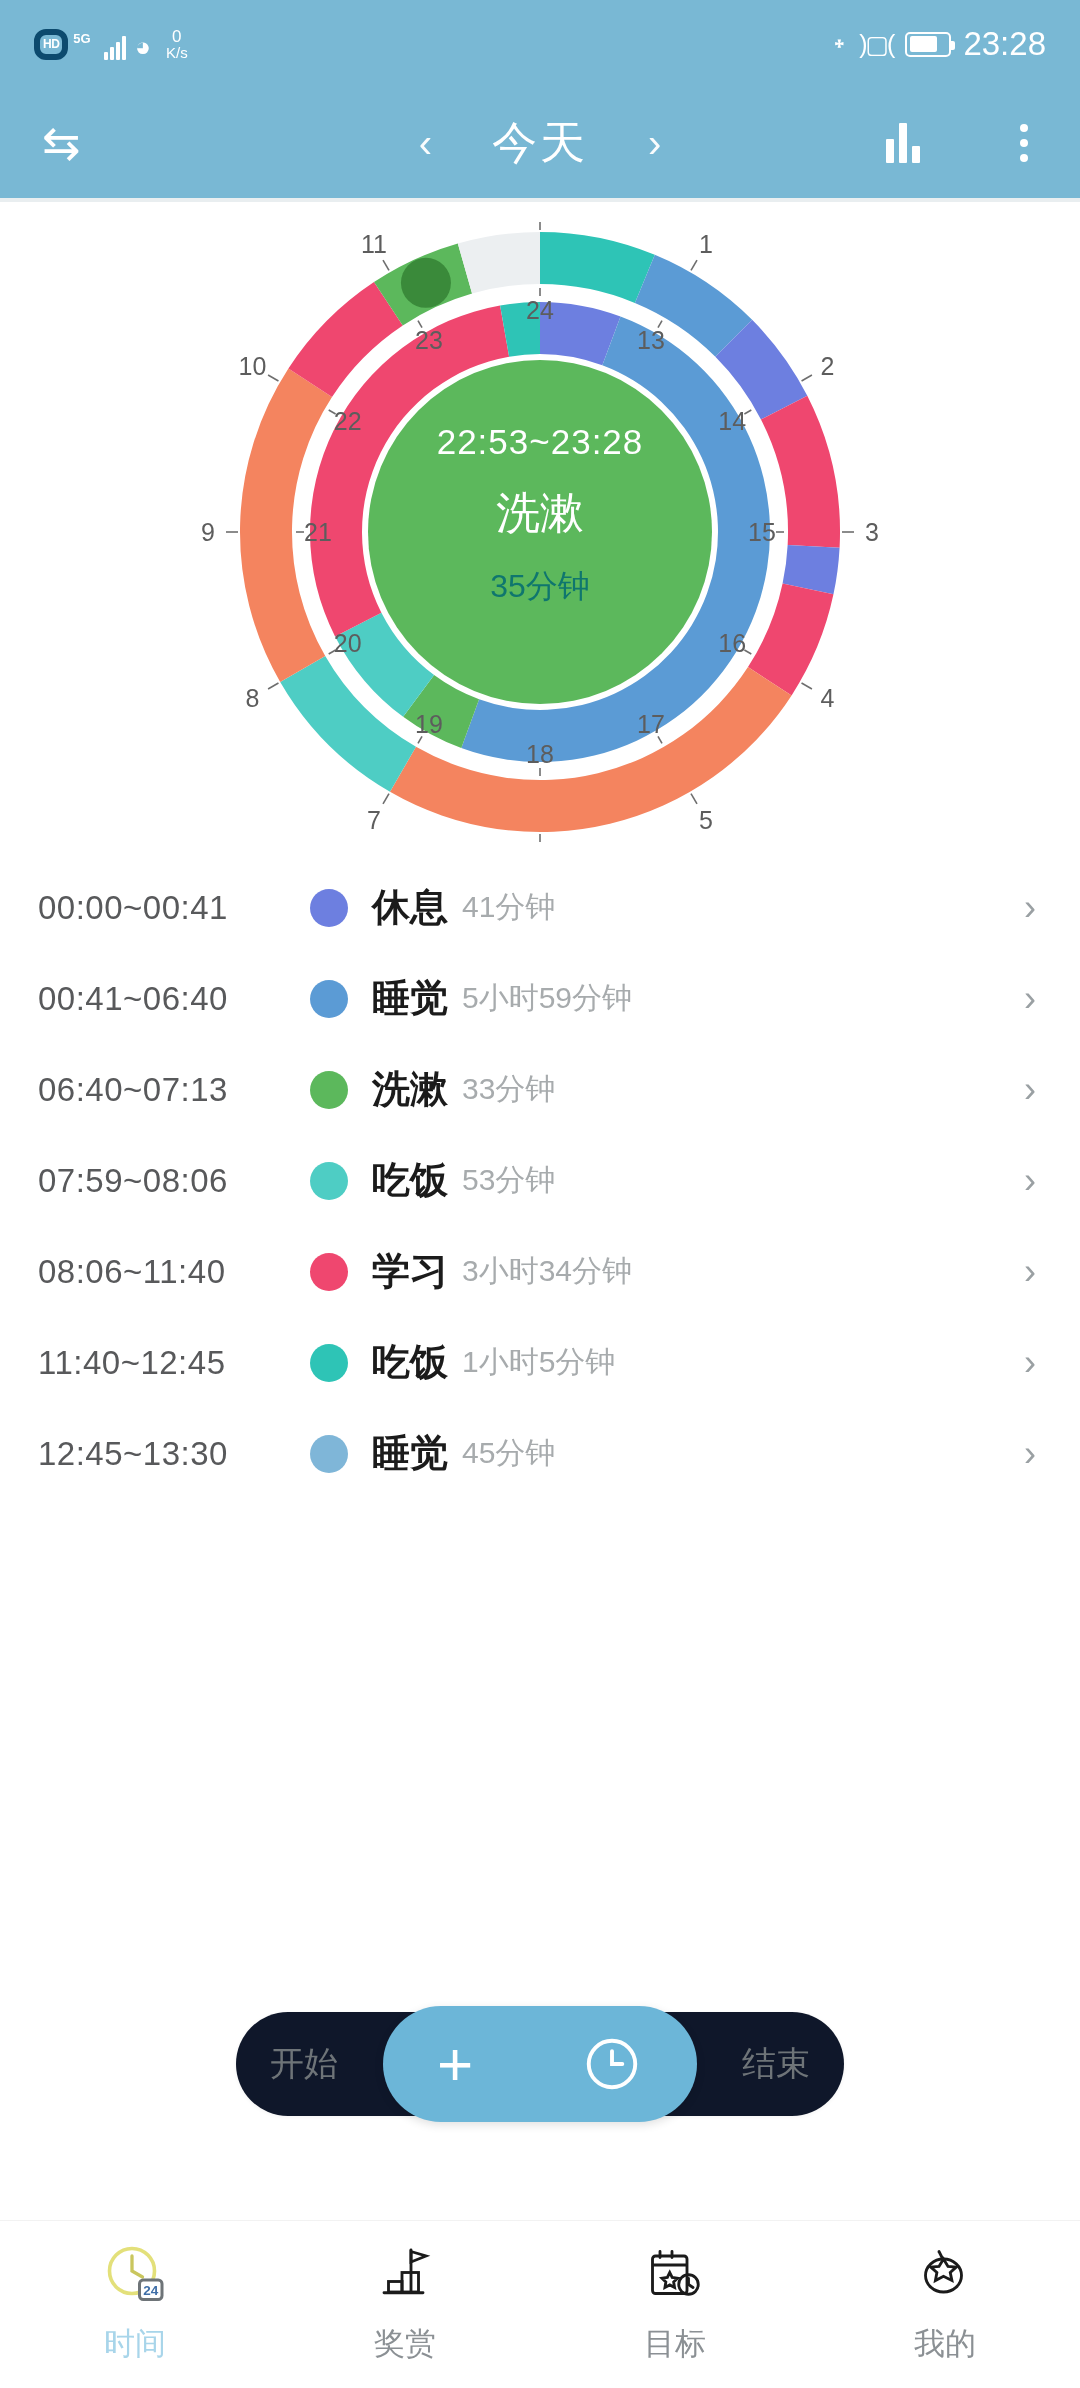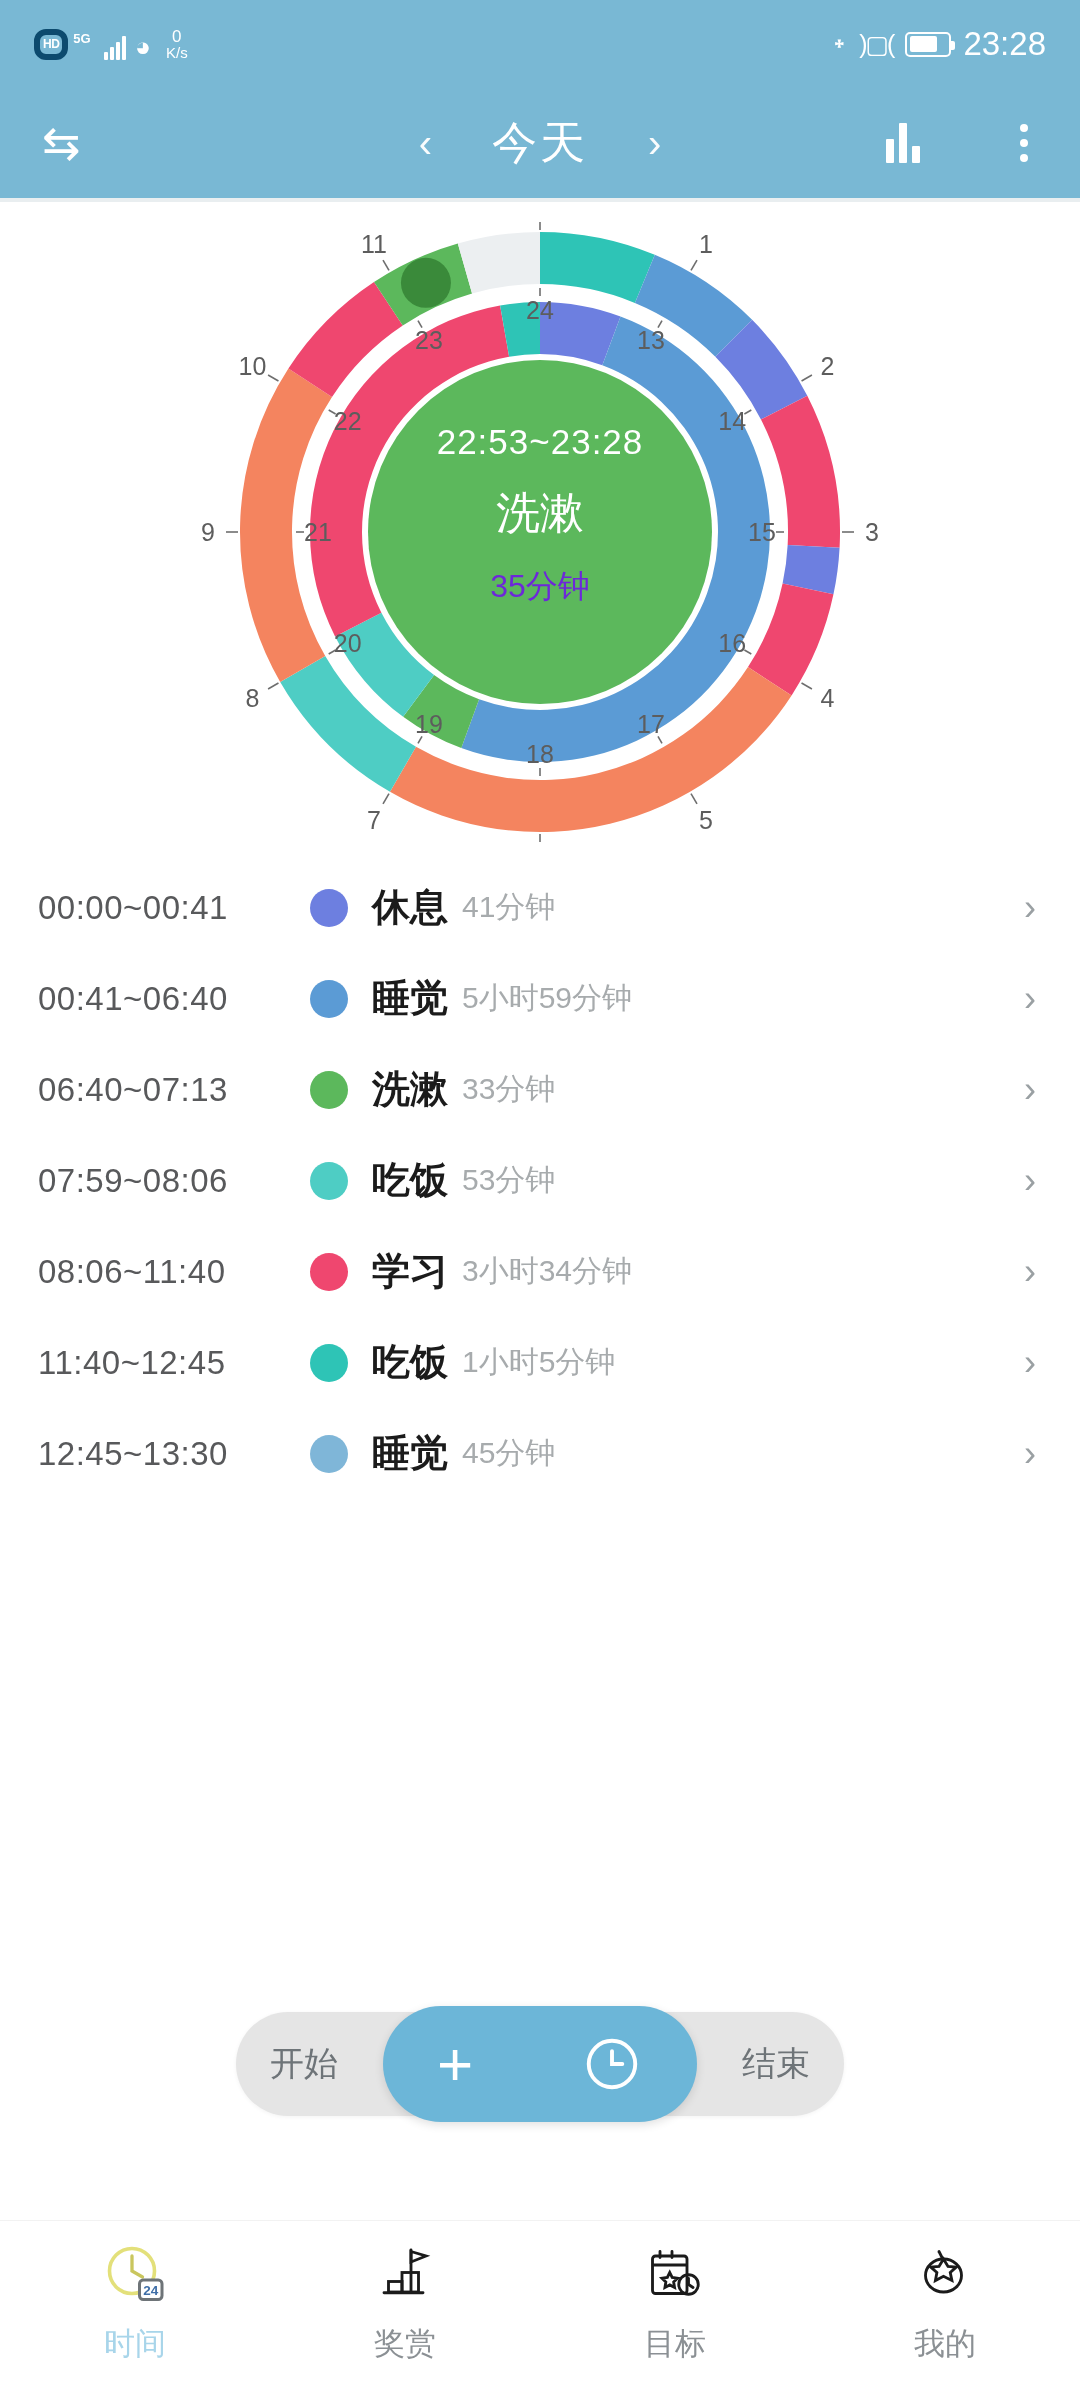--- a/index.html
+++ b/index.html
@@ -92,21 +92,21 @@
   .row-label { font-size:38px; color:#1b1b1b; font-weight:700; margin-right:14px; }
   .row-dur { font-size:30px; color:#a7abad; }
   .row-chev {
     position:absolute; right:44px; font-size:36px; color:#9aa0a3; font-weight:300;
   }
 
   
   .fabbar {
     position:absolute; left:236px; top:2012px;
     width:608px; height:104px;
-    background:#e5e5e5; border-radius:52px;
+    background:#0f172a; border-radius:52px;
     display:flex; align-items:center; justify-content:space-between;
     padding:0 34px;
     box-shadow:0 1px 4px rgba(0,0,0,.05);
   }
   .fab-side { font-size:34px; color:#6e7478; }
   .fab-center {
     position:absolute; left:50%; transform:translateX(-50%);
     width:314px; height:116px; background:#6cb6d8; border-radius:58px;
     display:flex; align-items:center; justify-content:space-around;
     box-shadow:0 3px 10px rgba(0,0,0,.12);
@@ -244,21 +244,21 @@
       <line x1="88.46032805709956" y1="158.99999999999997" x2="78.0680232116863" y2="152.99999999999997" stroke="#6e6e6e" stroke-width="1.6"></line>
       <text x="62.4795659435664" y="152.99999999999997" text-anchor="middle" font-size="25" fill="#5d5d5d" font-family="Liberation Sans, sans-serif">10</text>
       <line x1="198.99999999999986" y1="48.460328057099616" x2="192.99999999999986" y2="38.06802321168635" stroke="#6e6e6e" stroke-width="1.6"></line>
       <text x="183.99999999999986" y="31.479565943566456" text-anchor="middle" font-size="25" fill="#5d5d5d" font-family="Liberation Sans, sans-serif">11</text>
       <circle cx="235.93906292065006" cy="60.86930612110322" r="25" fill="#3a8a3a"></circle>
     </svg>
   <div style="position:absolute; left:0; right:0; top:0; bottom:0; display:flex; flex-direction:column;
               align-items:center; justify-content:center; pointer-events:none;">
     <div style="font-size:35px; color:#ffffff; margin-top:-34px; letter-spacing:1px;">22:53~23:28</div>
     <div style="font-size:44px; color:#ffffff; margin-top:22px;">洗漱</div>
-    <div style="font-size:32px; color:#6d28d9; margin-top:22px;">35分钟</div>
+    <div style="font-size:32px; color:#0f766e; margin-top:22px;">35分钟</div>
   </div>
 </div>
 
 <div class="list" id="activity-list">
     <div class="row">
       <span class="row-time">00:00~00:41</span>
       <span class="row-dot" style="background: rgb(109, 127, 224);"></span>
       <span class="row-label">休息</span>
       <span class="row-dur">41分钟</span>
       <span class="row-chev">›</span>

